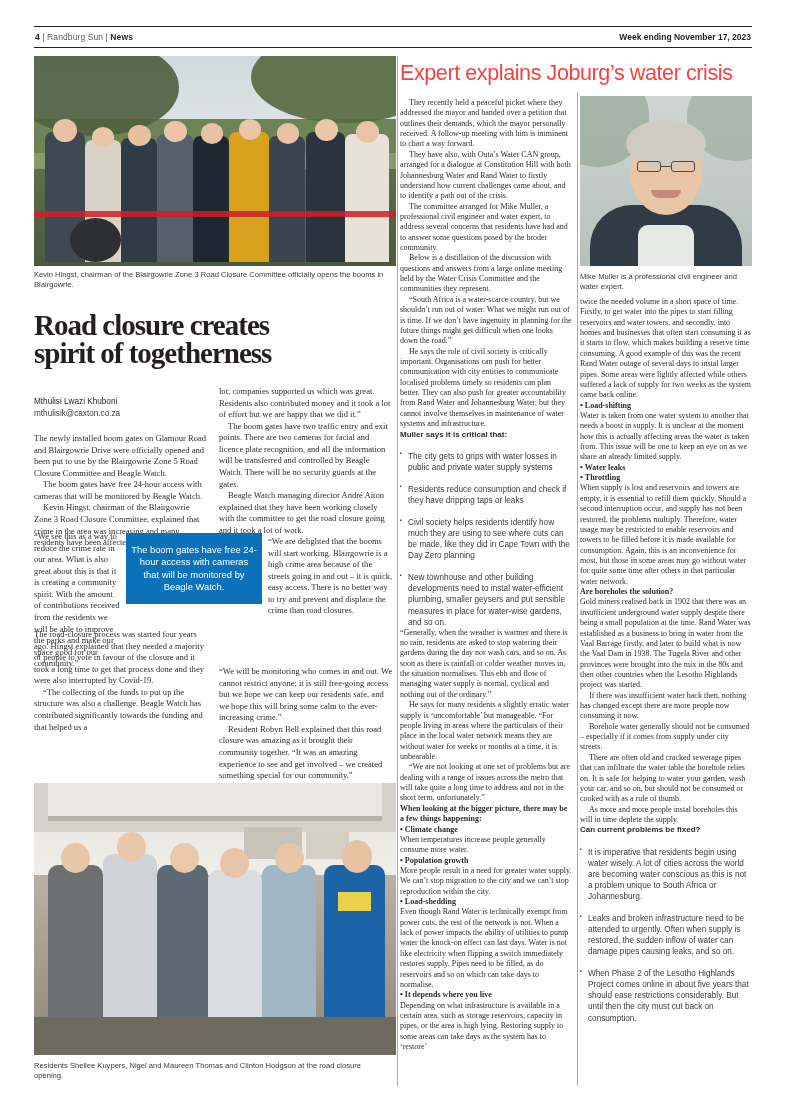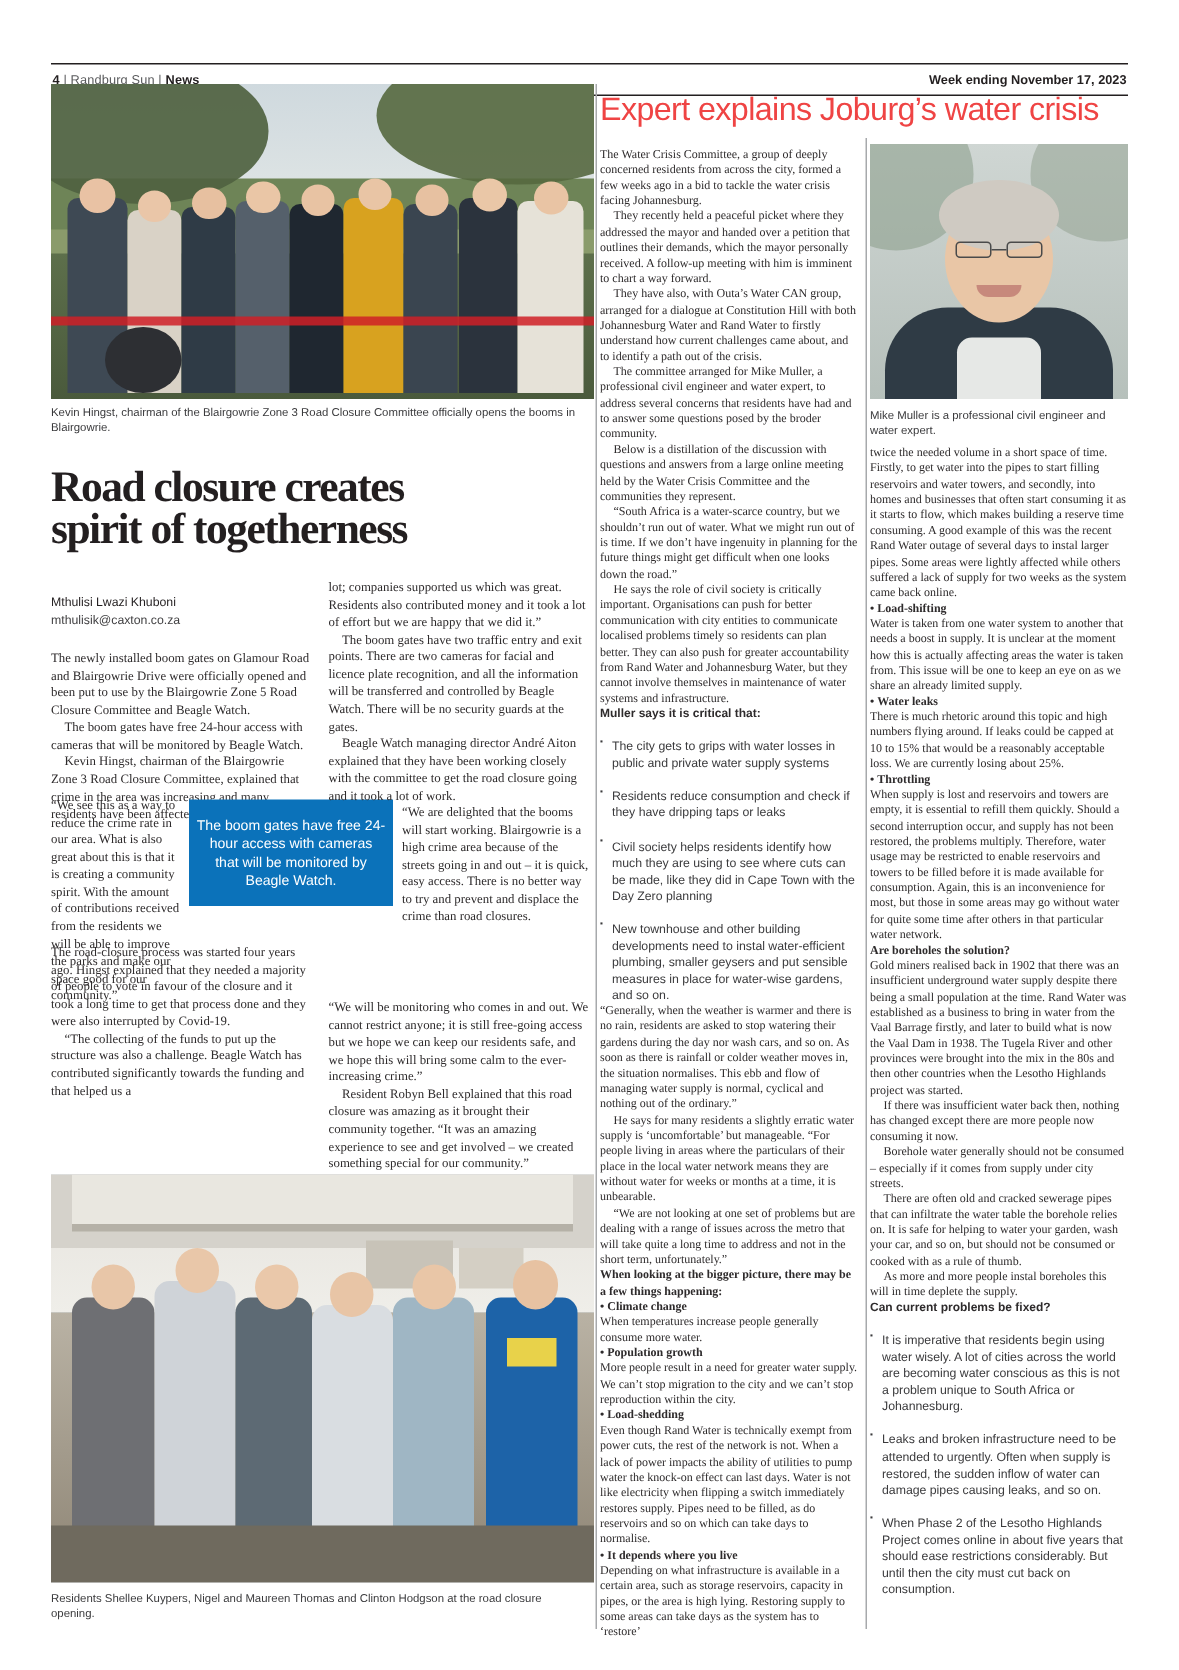--- a/index.html
+++ b/index.html
@@ -18,21 +18,20 @@
 
   
   .masthead {
     position: absolute;
     left: 34px; top: 26px;
     width: 718px; height: 22px;
     border-top: 1.6px solid #231f20;
     border-bottom: 1.6px solid #231f20;
     display: flex; align-items: center; justify-content: space-between;
     padding: 0 1px;
-    margin-top: 16px;
   }
   .mh-left {
     font-family: "Liberation Sans", sans-serif;
     font-size: 8.5px; color: #58595b; letter-spacing: .1px;
     white-space: nowrap;
   }
   .mh-left .pg { font-weight: bold; color: #231f20; }
   .mh-left .sec { font-weight: bold; color: #231f20; }
   .mh-right {
     font-family: "Liberation Sans", sans-serif;
@@ -292,21 +291,20 @@
 
     <div class="rect" style="left:33%; top:38%; width:14%; height:7%; border:1.2px solid #4a4a4a; border-radius:3px;"></div>
     <div class="rect" style="left:53%; top:38%; width:14%; height:7%; border:1.2px solid #4a4a4a; border-radius:3px;"></div>
     <div class="rect" style="left:47%; top:41%; width:6%; height:1.4px; background:#4a4a4a;"></div>
 
     <div class="rect" style="left:41%; top:55%; width:18%; height:5%; background:#c7897c; border-radius:0 0 14px 14px;"></div>
   </div>
   <div class="caption" style="left:580px; top:272px; width:172px;">Mike Muller is a professional civil engineer and water expert.</div>
 
   <div class="smallcol" style="left:400px; top:98px; width:172px;">
-    <p>The Water Crisis Committee, a group of deeply concerned residents from across the city, formed a few weeks ago in a bid to tackle the water crisis facing Johannesburg.</p>
     <p class="ind">They recently held a peaceful picket where they addressed the mayor and handed over a petition that outlines their demands, which the mayor personally received. A follow-up meeting with him is imminent to chart a way forward.</p>
     <p class="ind">They have also, with Outa’s Water CAN group, arranged for a dialogue at Constitution Hill with both Johannesburg Water and Rand Water to firstly understand how current challenges came about, and to identify a path out of the crisis.</p>
     <p class="ind">The committee arranged for Mike Muller, a professional civil engineer and water expert, to address several concerns that residents have had and to answer some questions posed by the broder community.</p>
     <p class="ind">Below is a distillation of the discussion with questions and answers from a large online meeting held by the Water Crisis Committee and the communities they represent.</p>
     <p class="ind">“South Africa is a water-scarce country, but we shouldn’t run out of water. What we might run out of is time. If we don’t have ingenuity in planning for the future things might get difficult when one looks down the road.”</p>
     <p class="ind">He says the role of civil society is critically important. Organisations can push for better communication with city entities to communicate localised problems timely so residents can plan better. They can also push for greater accountability from Rand Water and Johannesburg Water, but they cannot involve themselves in maintenance of water systems and infrastructure.</p>
 
     <p class="bold-sans">Muller says it is critical that:</p>
     <ul>
       <li>The city gets to grips with water losses in public and private water supply systems</li>
@@ -330,21 +328,20 @@
     <p class="dotitem">It depends where you live</p>
     <p>Depending on what infrastructure is available in a certain area, such as storage reservoirs, capacity in pipes, or the area is high lying. Restoring supply to some areas can take days as the system has to ‘restore’</p>
   </div>
 
   <div class="smallcol" style="left:580px; top:297px; width:172px;">
     <p>twice the needed volume in a short space of time. Firstly, to get water into the pipes to start filling reservoirs and water towers, and secondly, into homes and businesses that often start consuming it as it starts to flow, which makes building a reserve time consuming. A good example of this was the recent Rand Water outage of several days to instal larger pipes. Some areas were lightly affected while others suffered a lack of supply for two weeks as the system came back online.</p>
 
     <p class="dotitem">Load-shifting</p>
     <p>Water is taken from one water system to another that needs a boost in supply. It is unclear at the moment how this is actually affecting areas the water is taken from. This issue will be one to keep an eye on as we share an already limited supply.</p>
     <p class="dotitem">Water leaks</p>
-    <p>There is much rhetoric around this topic and high numbers flying around. If leaks could be capped at 10 to 15% that would be a reasonably acceptable loss. We are currently losing about 25%.</p>
     <p class="dotitem">Throttling</p>
     <p>When supply is lost and reservoirs and towers are empty, it is essential to refill them quickly. Should a second interruption occur, and supply has not been restored, the problems multiply. Therefore, water usage may be restricted to enable reservoirs and towers to be filled before it is made available for consumption. Again, this is an inconvenience for most, but those in some areas may go without water for quite some time after others in that particular water network.</p>
 
     <p class="bold-serif">Are boreholes the solution?</p>
     <p>Gold miners realised back in 1902 that there was an insufficient underground water supply despite there being a small population at the time. Rand Water was established as a business to bring in water from the Vaal Barrage firstly, and later to build what is now the Vaal Dam in 1938. The Tugela River and other provinces were brought into the mix in the 80s and then other countries when the Lesotho Highlands project was started.</p>
     <p class="ind">If there was insufficient water back then, nothing has changed except there are more people now consuming it now.</p>
     <p class="ind">Borehole water generally should not be consumed – especially if it comes from supply under city streets.</p>
     <p class="ind">There are often old and cracked sewerage pipes that can infiltrate the water table the borehole relies on. It is safe for helping to water your garden, wash your car, and so on, but should not be consumed or cooked with as a rule of thumb.</p>
     <p class="ind">As more and more people instal boreholes this will in time deplete the supply.</p>
 

